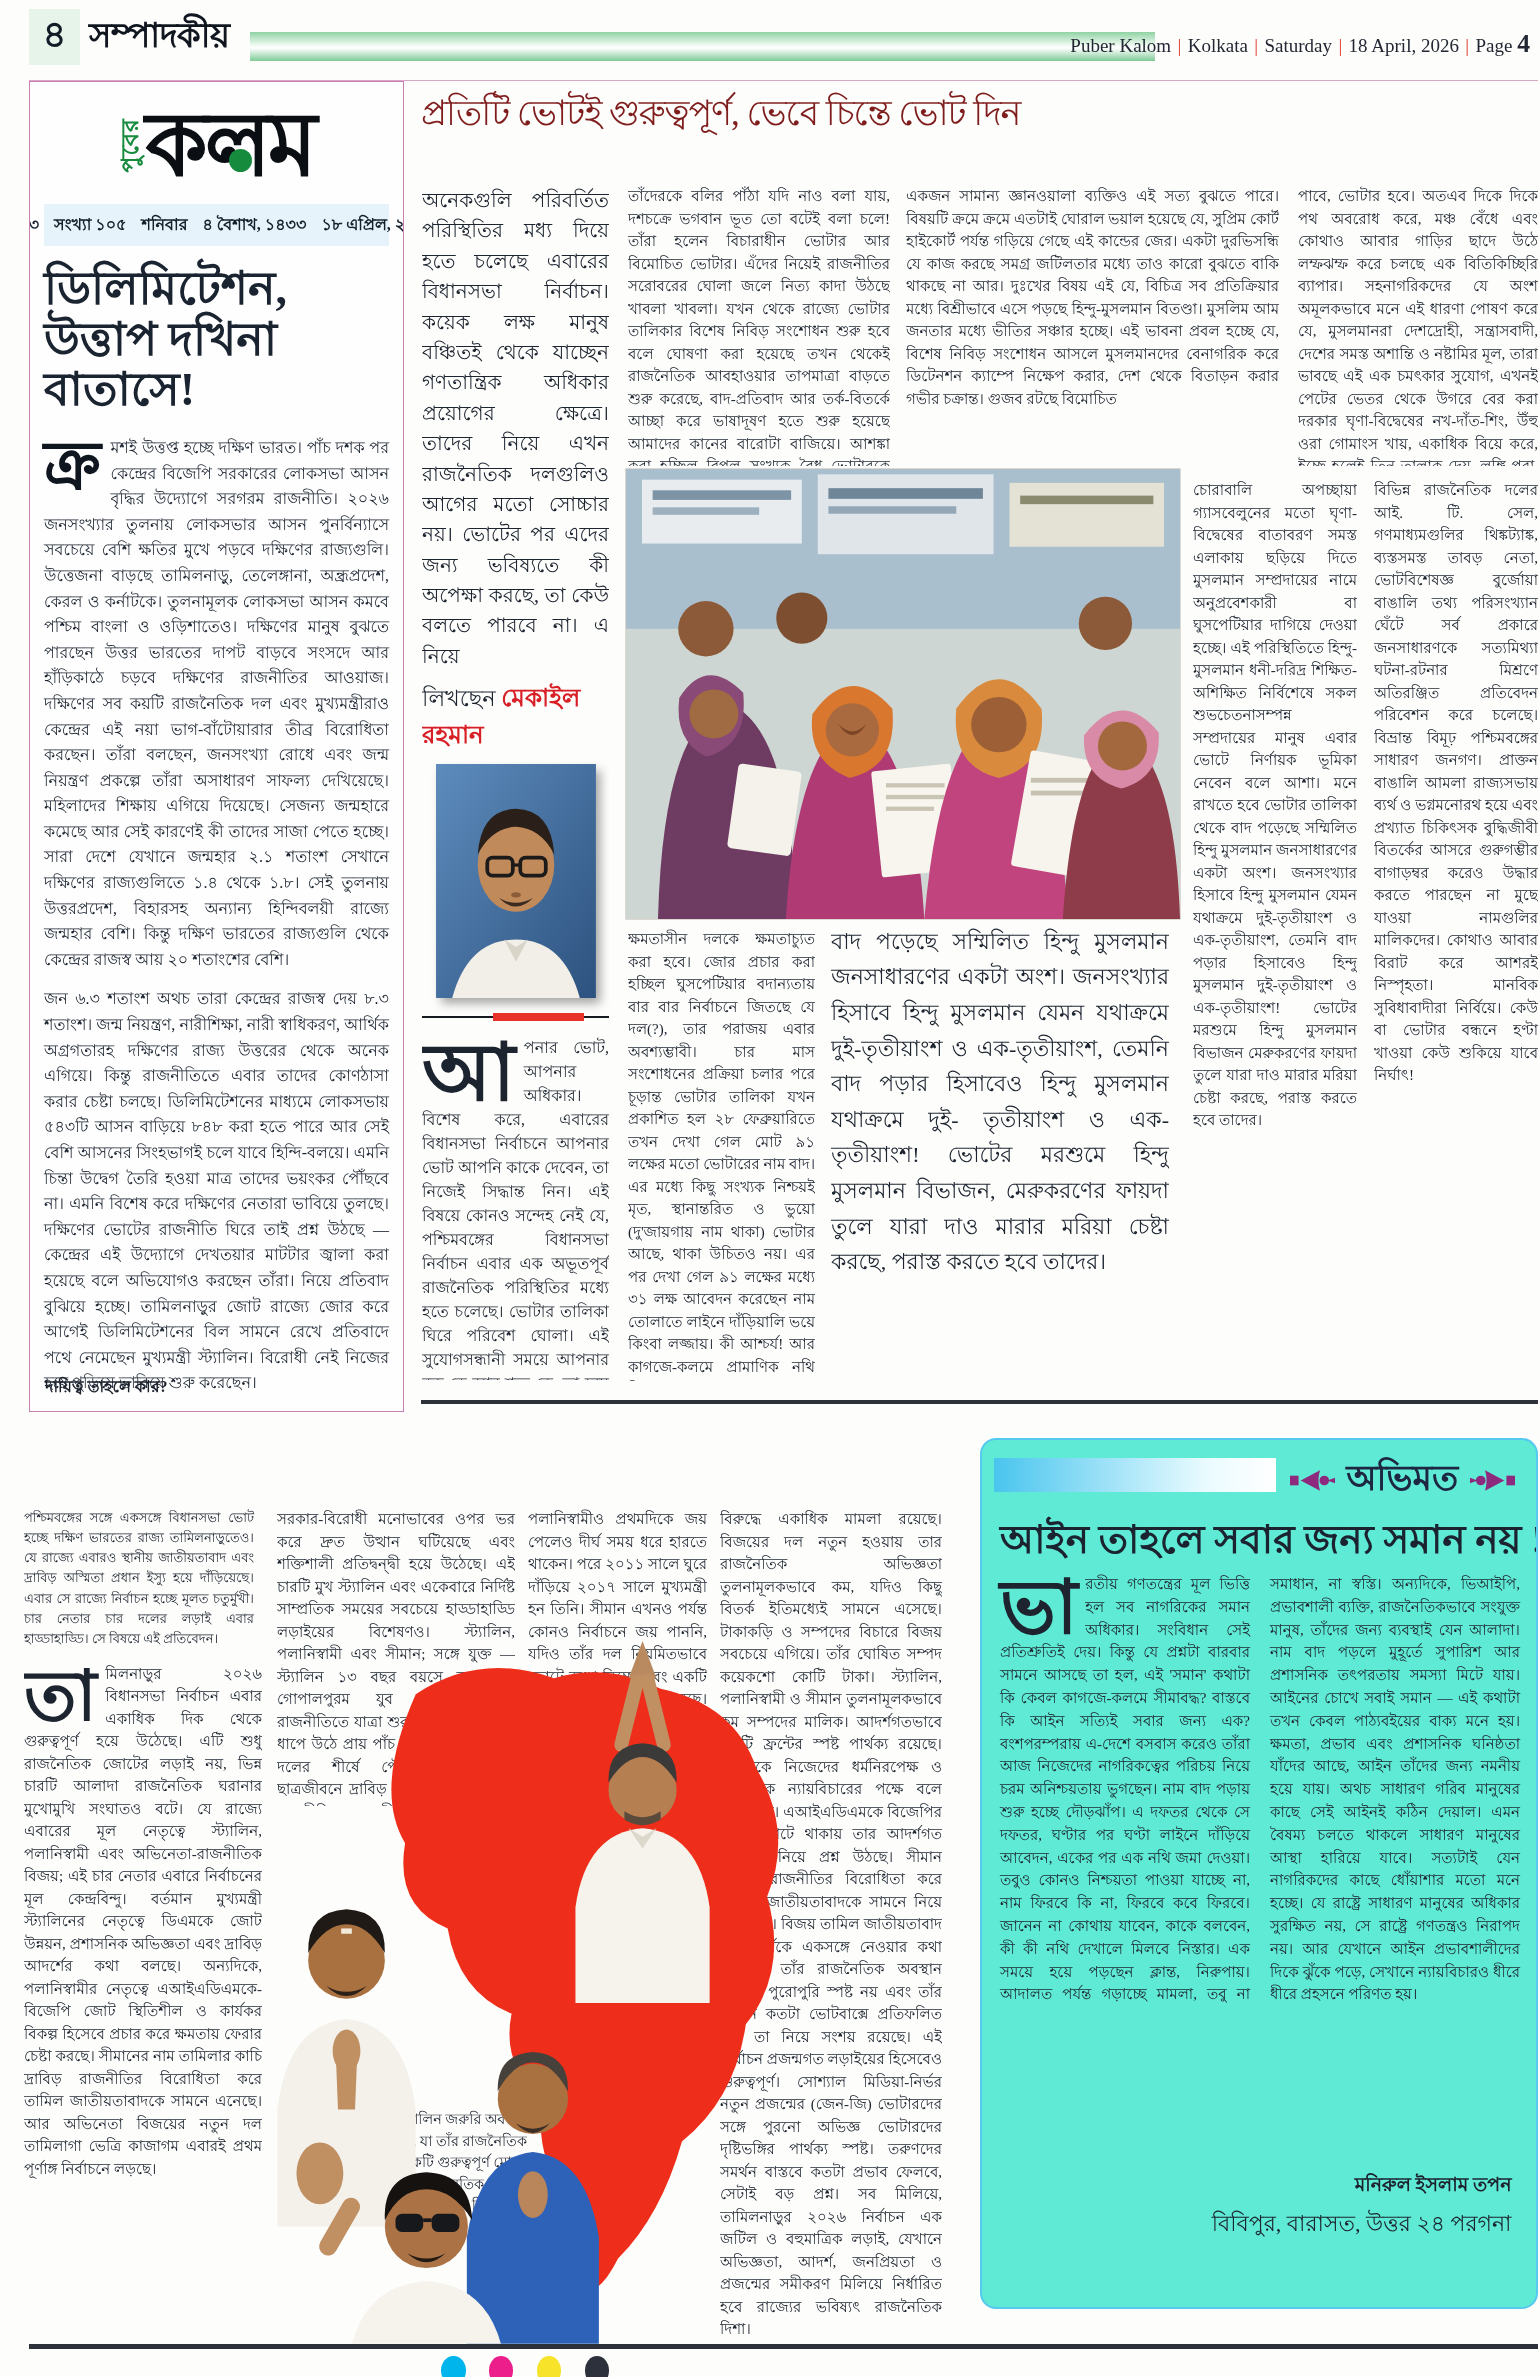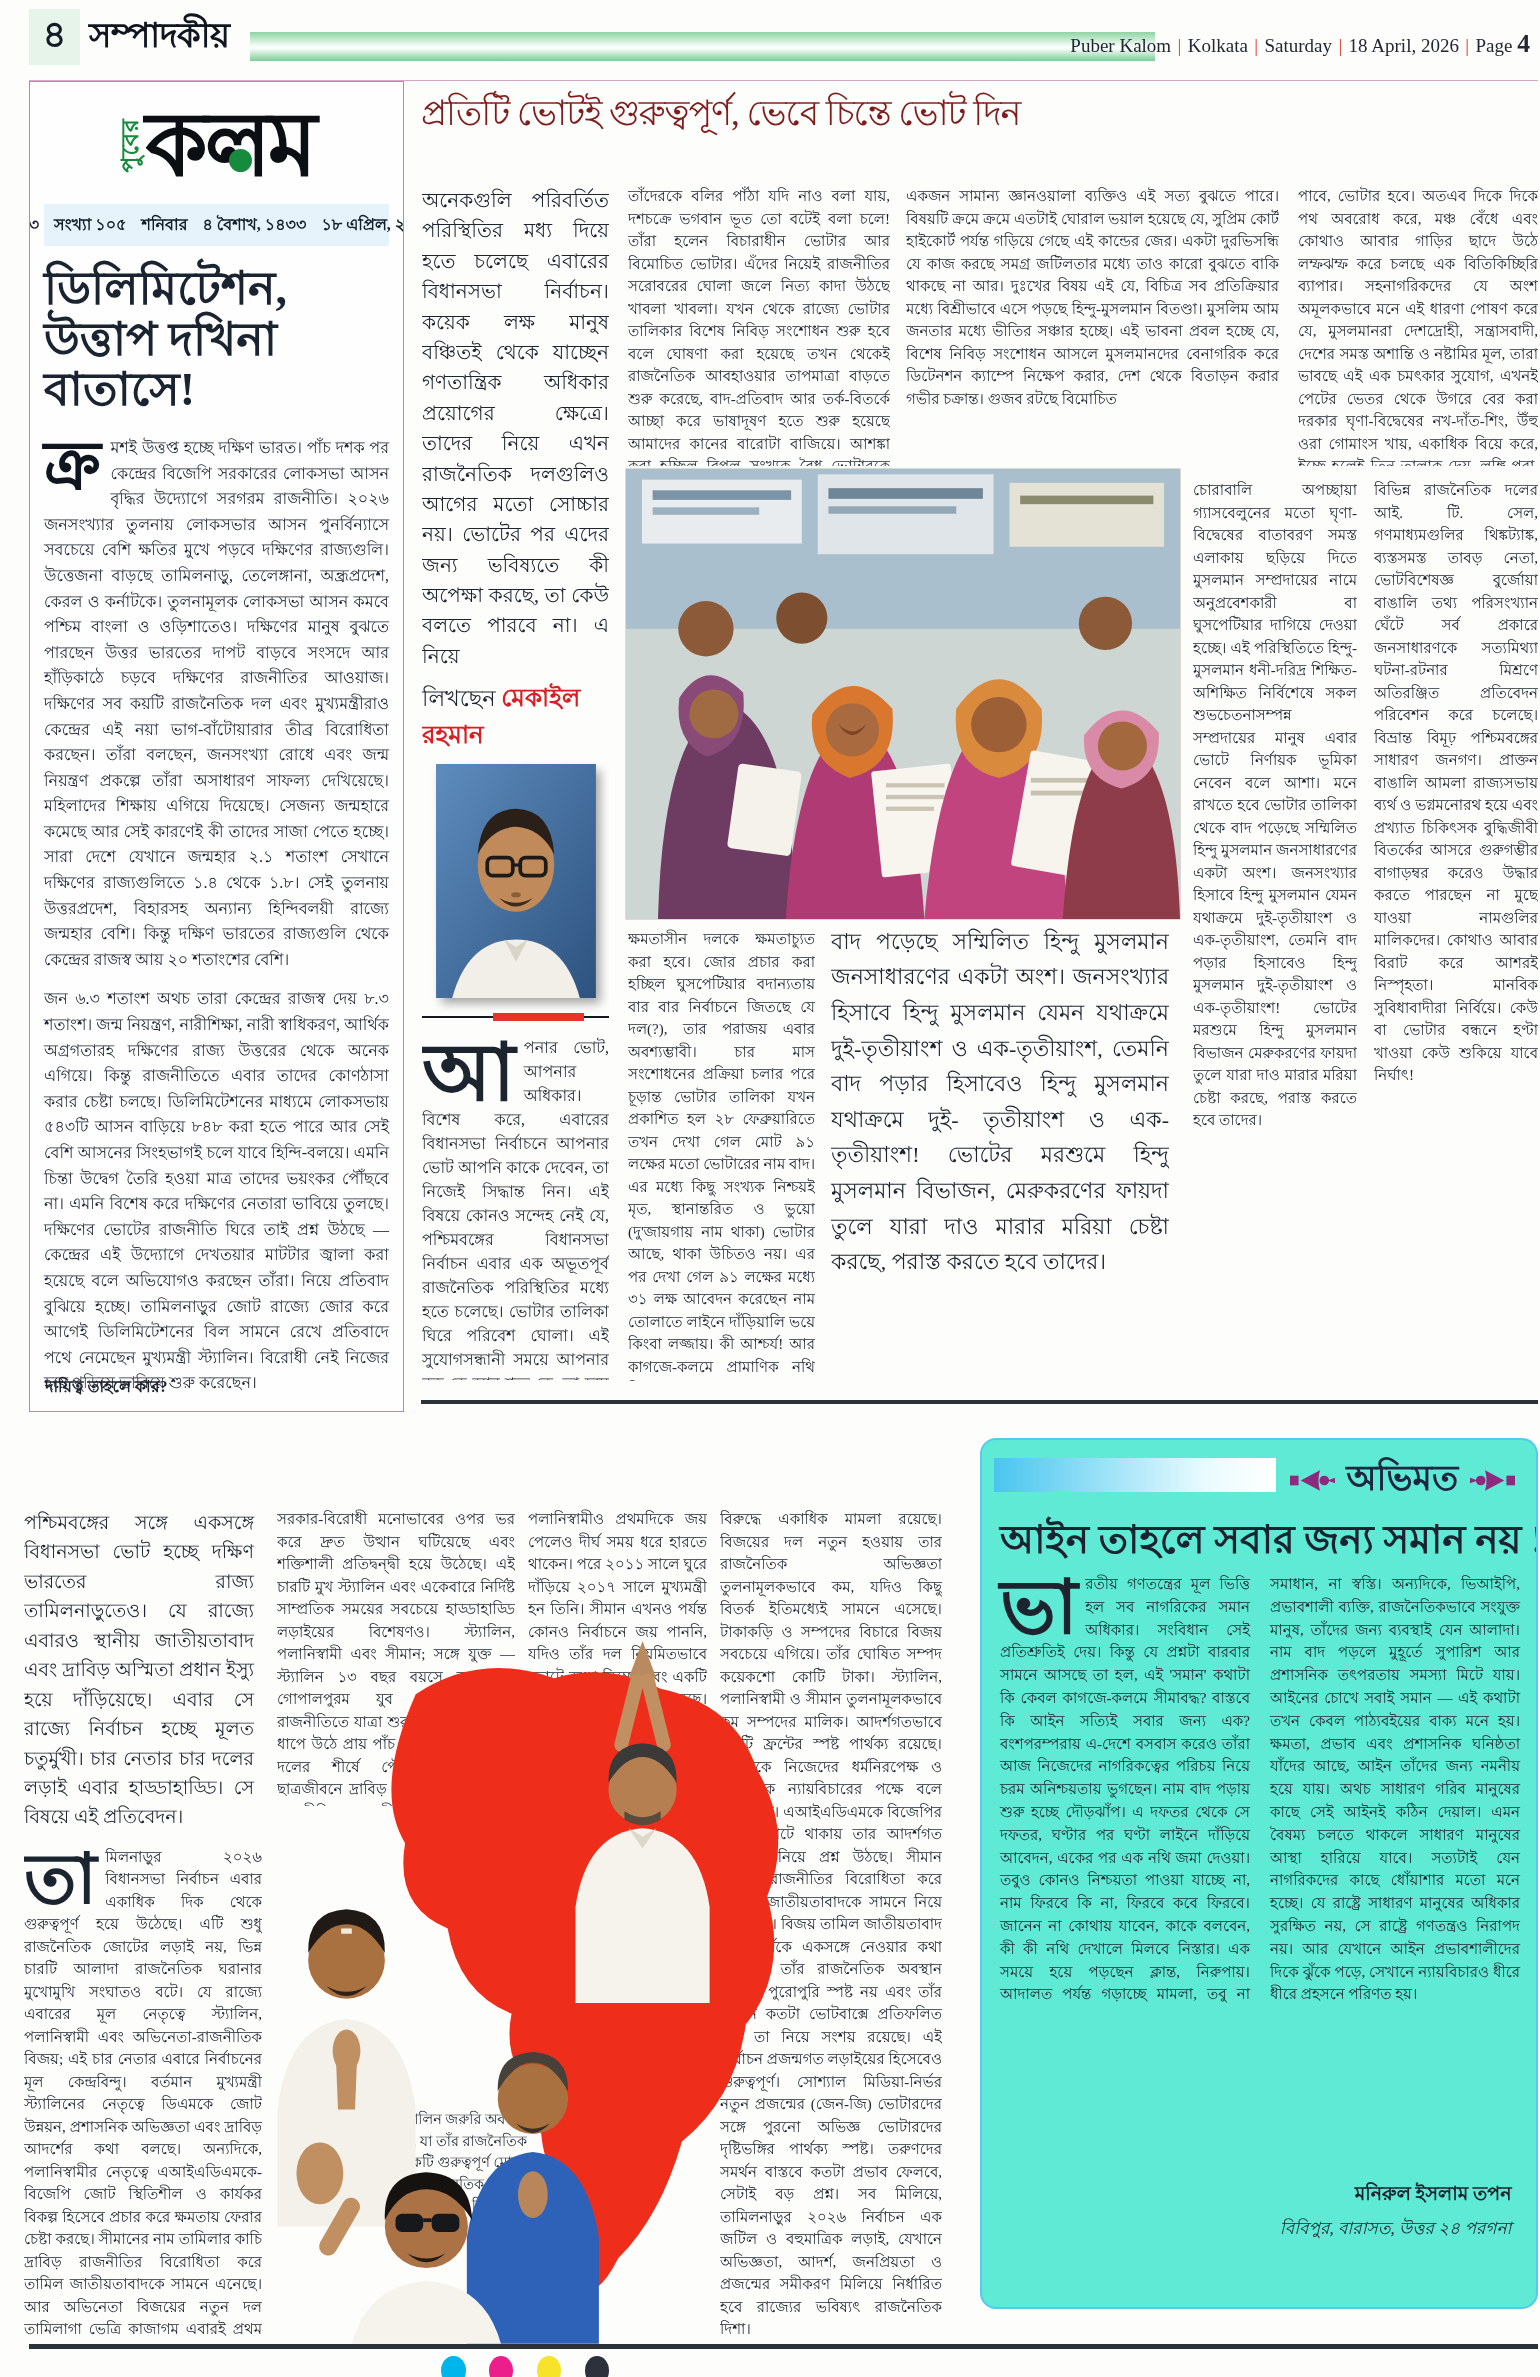--- a/index.html
+++ b/index.html
@@ -55,21 +55,21 @@
   .colF{left:1374px;top:479px;width:164px;height:901px;}
   .colB2{left:628px;top:928px;width:187px;height:453px;}
   .pullq{left:831px;top:888px;width:338px;height:492px;font-size:22px;line-height:1.62;font-weight:500;}
   .photo{position:absolute;left:626px;top:469px;width:554px;height:450px;box-shadow:0 0 0 0.5px #b9b4a8;}
   .mid-rule{position:absolute;left:421px;top:1400px;width:1117px;height:3.7px;background:#2c313a;}
 
   
   .tn-headline{position:absolute;left:24px;top:1418px;width:943px;font-size:53px;font-weight:800;
     color:#1f2631;letter-spacing:-1.1px;white-space:nowrap;}
   .tn-col1{left:24px;top:1508px;width:238px;height:831px;}
-  .tn-intro{font-size:19px;line-height:1.55;margin:0 8px 14px 0;}
+  .tn-intro{font-size:13px;line-height:1.55;margin:0 8px 14px 0;}
   .tn-col1 .dc3{float:left;font-size:70px;line-height:.85;font-weight:bold;padding:4.3px 8.5px 0 0;}
   .tn-col2{left:277px;top:1508px;width:238px;height:298px;}
   .tn-col3{left:528px;top:1508px;width:179px;height:298px;}
   .tn-col4{left:720px;top:1508px;width:222px;height:831px;}
   .collage{position:absolute;left:256px;top:1630px;width:591px;height:714px;}
   .tn-inset{left:298px;top:2109px;width:229px;height:224px;text-align:right;font-size:14.4px;line-height:1.5;}
 
   
   .opbox{position:absolute;left:980px;top:1438px;width:558px;height:871px;border:2.7px solid #55c9ef;
     border-radius:16px;box-sizing:border-box;background:#5eead4;overflow:hidden;}
@@ -78,21 +78,21 @@
   .op-title{position:absolute;right:21px;top:10.7px;display:flex;align-items:center;gap:11.7px;}
   .op-title .t{font-size:35px;font-weight:900;color:#1d2742;}
   .op-pen{width:45px;height:29px;}
   .op-headline{position:absolute;left:18px;top:69px;width:522px;font-size:39px;font-weight:800;color:#1b2330;
     white-space:nowrap;}
   .op-body{position:absolute;left:18px;top:133px;width:520px;height:660px;column-count:2;column-gap:20px;
     font-size:15px;line-height:1.52;text-align:justify;color:#1d2430;}
   .op-body .dc4{float:left;font-size:75px;line-height:.8;font-weight:bold;padding:5.3px 7.5px 0 0;}
   .op-sign{position:absolute;right:24.5px;bottom:64px;text-align:right;}
   .op-sign .nm{font-size:19px;font-weight:bold;}
-  .op-sign .ad{font-size:17px;font-style:italic;margin-top:4.3px;}
+  .op-sign .ad{font-size:22px;margin-top:4.3px;}
 
   
   .ft-rule{position:absolute;left:29px;top:2344px;width:1509px;height:4.8px;background:#2c313a;}
   .ft-dots{position:absolute;left:441px;top:2356px;display:flex;gap:23.4px;}
   .ft-dots span{display:inline-block;width:24.5px;height:29px;border-radius:50%;}
 </style>
 </head>
 <body>
 
 <div id="page">

